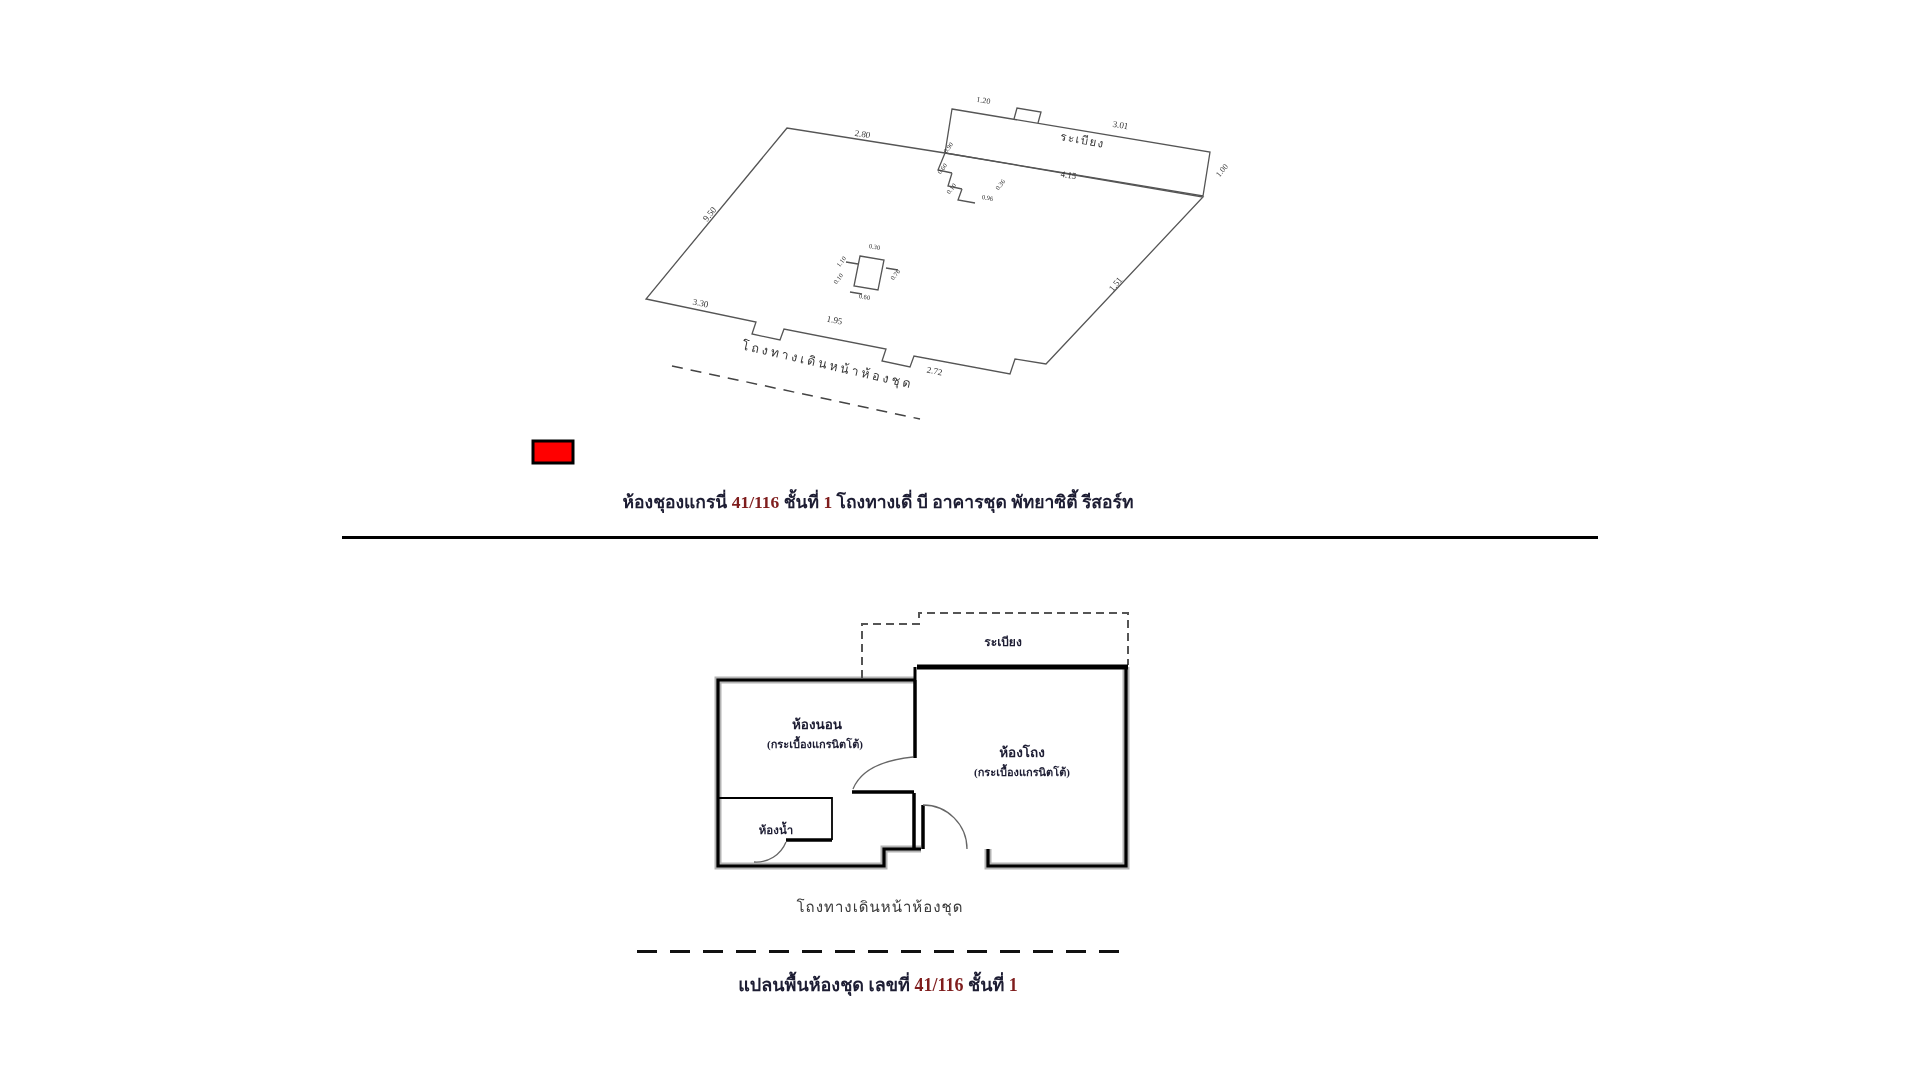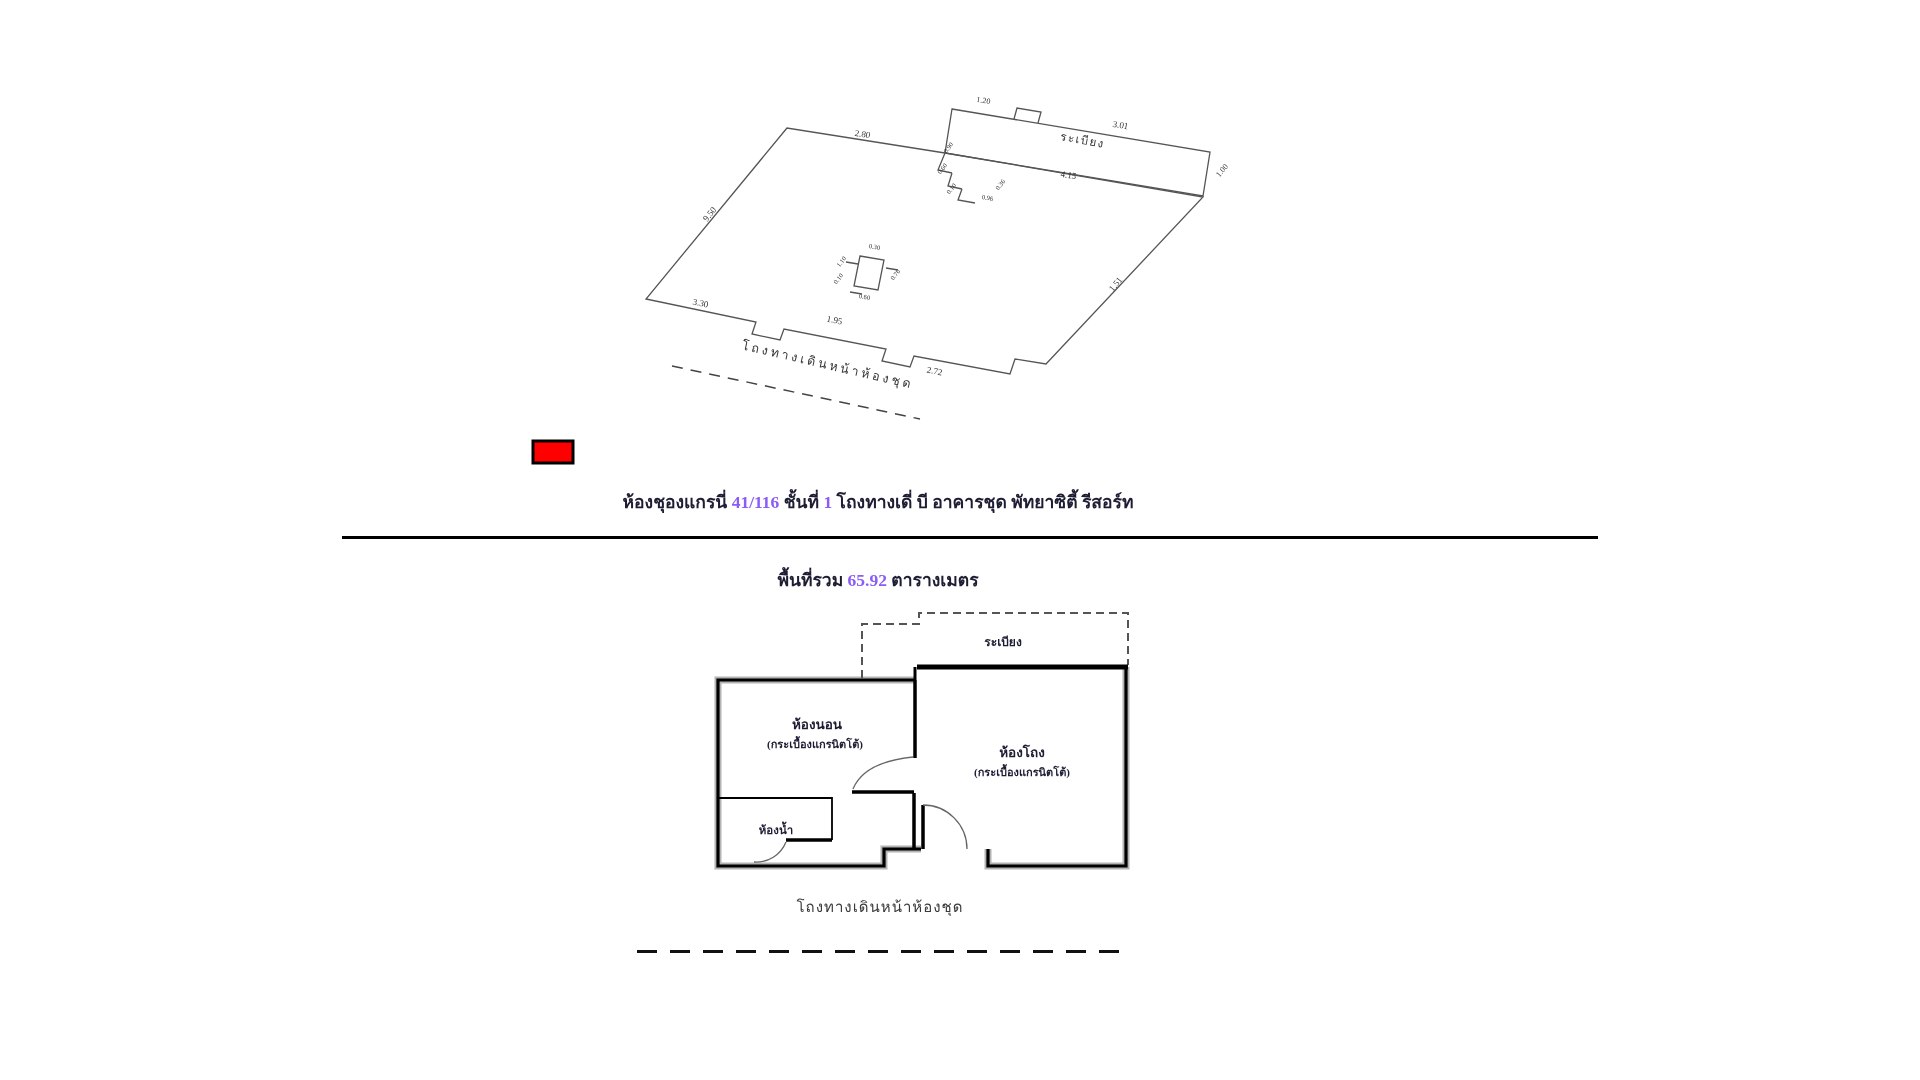--- a/index.html
+++ b/index.html
@@ -1,21 +1,21 @@
 <!DOCTYPE html>
 <html><head>
 <meta charset="utf-8">
 <style>
   html,body{margin:0;padding:0;background:#fff;}
   .page{position:relative;width:1920px;height:1080px;background:#ffffff;overflow:hidden;
         font-family:"Liberation Serif","DejaVu Serif",serif;}
   .abs{position:absolute;}
   .legend-text{width:760px;left:498px;top:437px;text-align:center;color:#1d1d33;
                font-weight:700;font-size:17.5px;line-height:26px;white-space:pre-wrap;}
-  .num{color:#8b5cf6;}
+  .num{color:#7f1d1d;}
   .divider{left:342px;top:536px;width:1256px;height:3px;background:#000;}
   .corridor-bottom{left:680px;top:895px;width:400px;text-align:center;color:#3a3a3a;
                    font-size:15px;letter-spacing:1px;white-space:pre-wrap;}
   .dashed-rule{left:637px;top:950px;width:482px;height:3px;
                background:repeating-linear-gradient(90deg,#111 0 20px,transparent 20px 33px);}
   .caption{left:578px;top:970px;width:600px;text-align:center;color:#1d1d33;font-weight:700;
            font-size:18px;white-space:pre-wrap;}
   svg text{font-family:"Liberation Serif","DejaVu Serif",serif;fill:#333;}
   svg .dim{font-size:9px;}
   svg .dim-s{font-size:6.5px;}
@@ -66,21 +66,20 @@
     <text class="dim-s" x="897" y="276" text-anchor="middle" transform="rotate(-51 897 276)">0.76</text>
     <text x="1082" y="144" text-anchor="middle" font-size="11.5" letter-spacing="1.5" transform="rotate(10 1082 144)">ระเบียง</text>
     <text x="827" y="369" text-anchor="middle" font-size="12.5" letter-spacing="3" fill="#444" transform="rotate(13 827 369)">โถงทางเดินหน้าห้องชุด</text>
   </svg>
 
   <svg class="abs" style="left:531px;top:439px;" width="44" height="26">
     <rect x="2" y="2" width="40" height="22" stroke="#000" stroke-width="3" fill="#ff0000"></rect>
   </svg>
   <div class="abs legend-text">
     <div><span>ห้องชุองแกรนี่ </span><span class="num">41/116</span><span> ชั้นที่ </span><span class="num">1</span><span> โถงทางเดี่ บี อาคารชุด พัทยาซิตี้ รีสอร์ท</span></div>
-    <div><span>พื้นที่รวม </span><span class="num">65.92</span><span> ตารางเมตร</span></div>
   </div>
 
   <div class="abs divider"></div>
 
   <svg class="abs" style="left:690px;top:590px;" width="460" height="310" viewBox="690 590 460 310">
 
     <path d="M 915,680 L 718,680 L 718,866 L 884,866 L 884,849 L 921,849 M 988,849 L 988,866 L 1126,866 L 1126,667" fill="none" stroke="#b3b3b3" stroke-width="7"></path>
 
     <path d="M 862,678 L 862,624 L 919,624 L 919,613 L 1128,613 L 1128,665" fill="none" stroke="#555" stroke-width="2" stroke-dasharray="8,5"></path>
 
@@ -105,14 +104,15 @@
     <text class="room" x="1003" y="646" text-anchor="middle" font-size="12">ระเบียง</text>
     <text class="room" x="817" y="729" text-anchor="middle" font-size="13.5">ห้องนอน</text>
     <text class="room" x="815" y="748" text-anchor="middle" font-size="11">(กระเบื้องแกรนิตโต้)</text>
     <text class="room" x="1022" y="757" text-anchor="middle" font-size="13.5">ห้องโถง</text>
     <text class="room" x="1022" y="776" text-anchor="middle" font-size="11">(กระเบื้องแกรนิตโต้)</text>
     <text class="room" x="776" y="834" text-anchor="middle" font-size="11.5">ห้องน้ำ</text>
   </svg>
 
   <div class="abs corridor-bottom">โถงทางเดินหน้าห้องชุด</div>
   <div class="abs dashed-rule"></div>
+  <div class="abs caption"><span>แปลนพื้นห้องชุด เลขที่ </span><span class="num">41/116</span><span> ชั้นที่ </span><span class="num">1</span></div>
 
 </div>
 
 </body></html>

